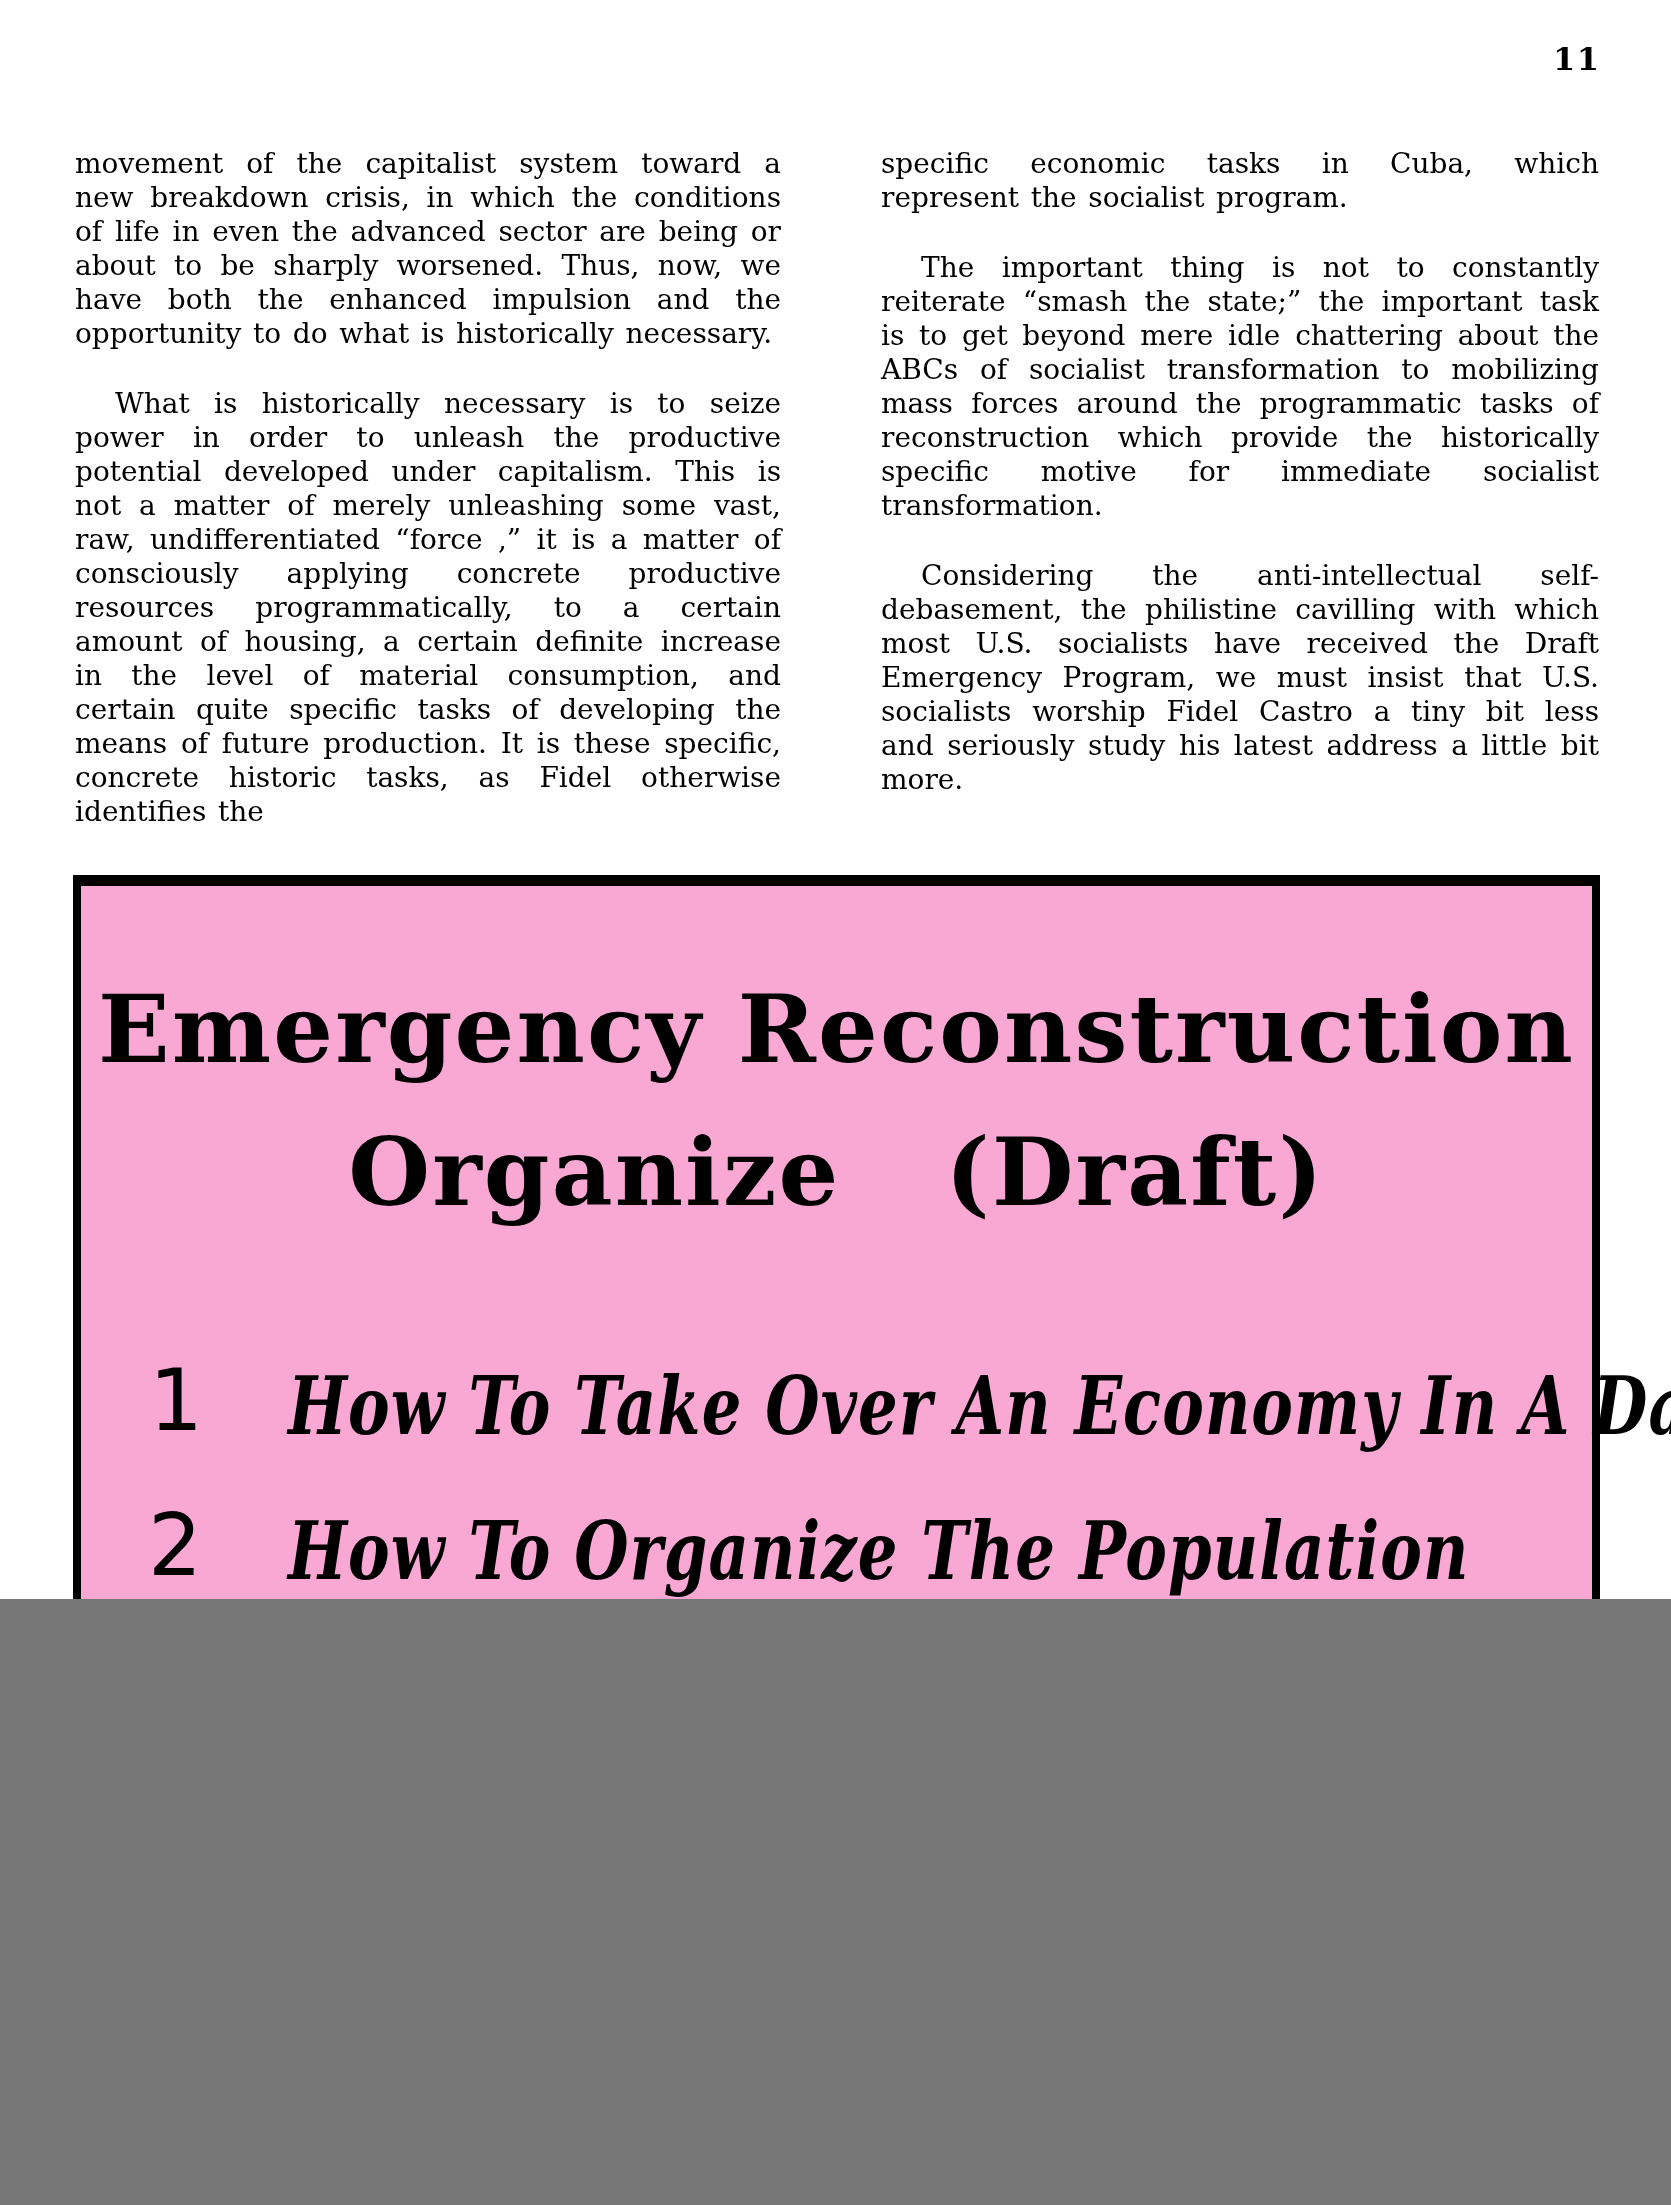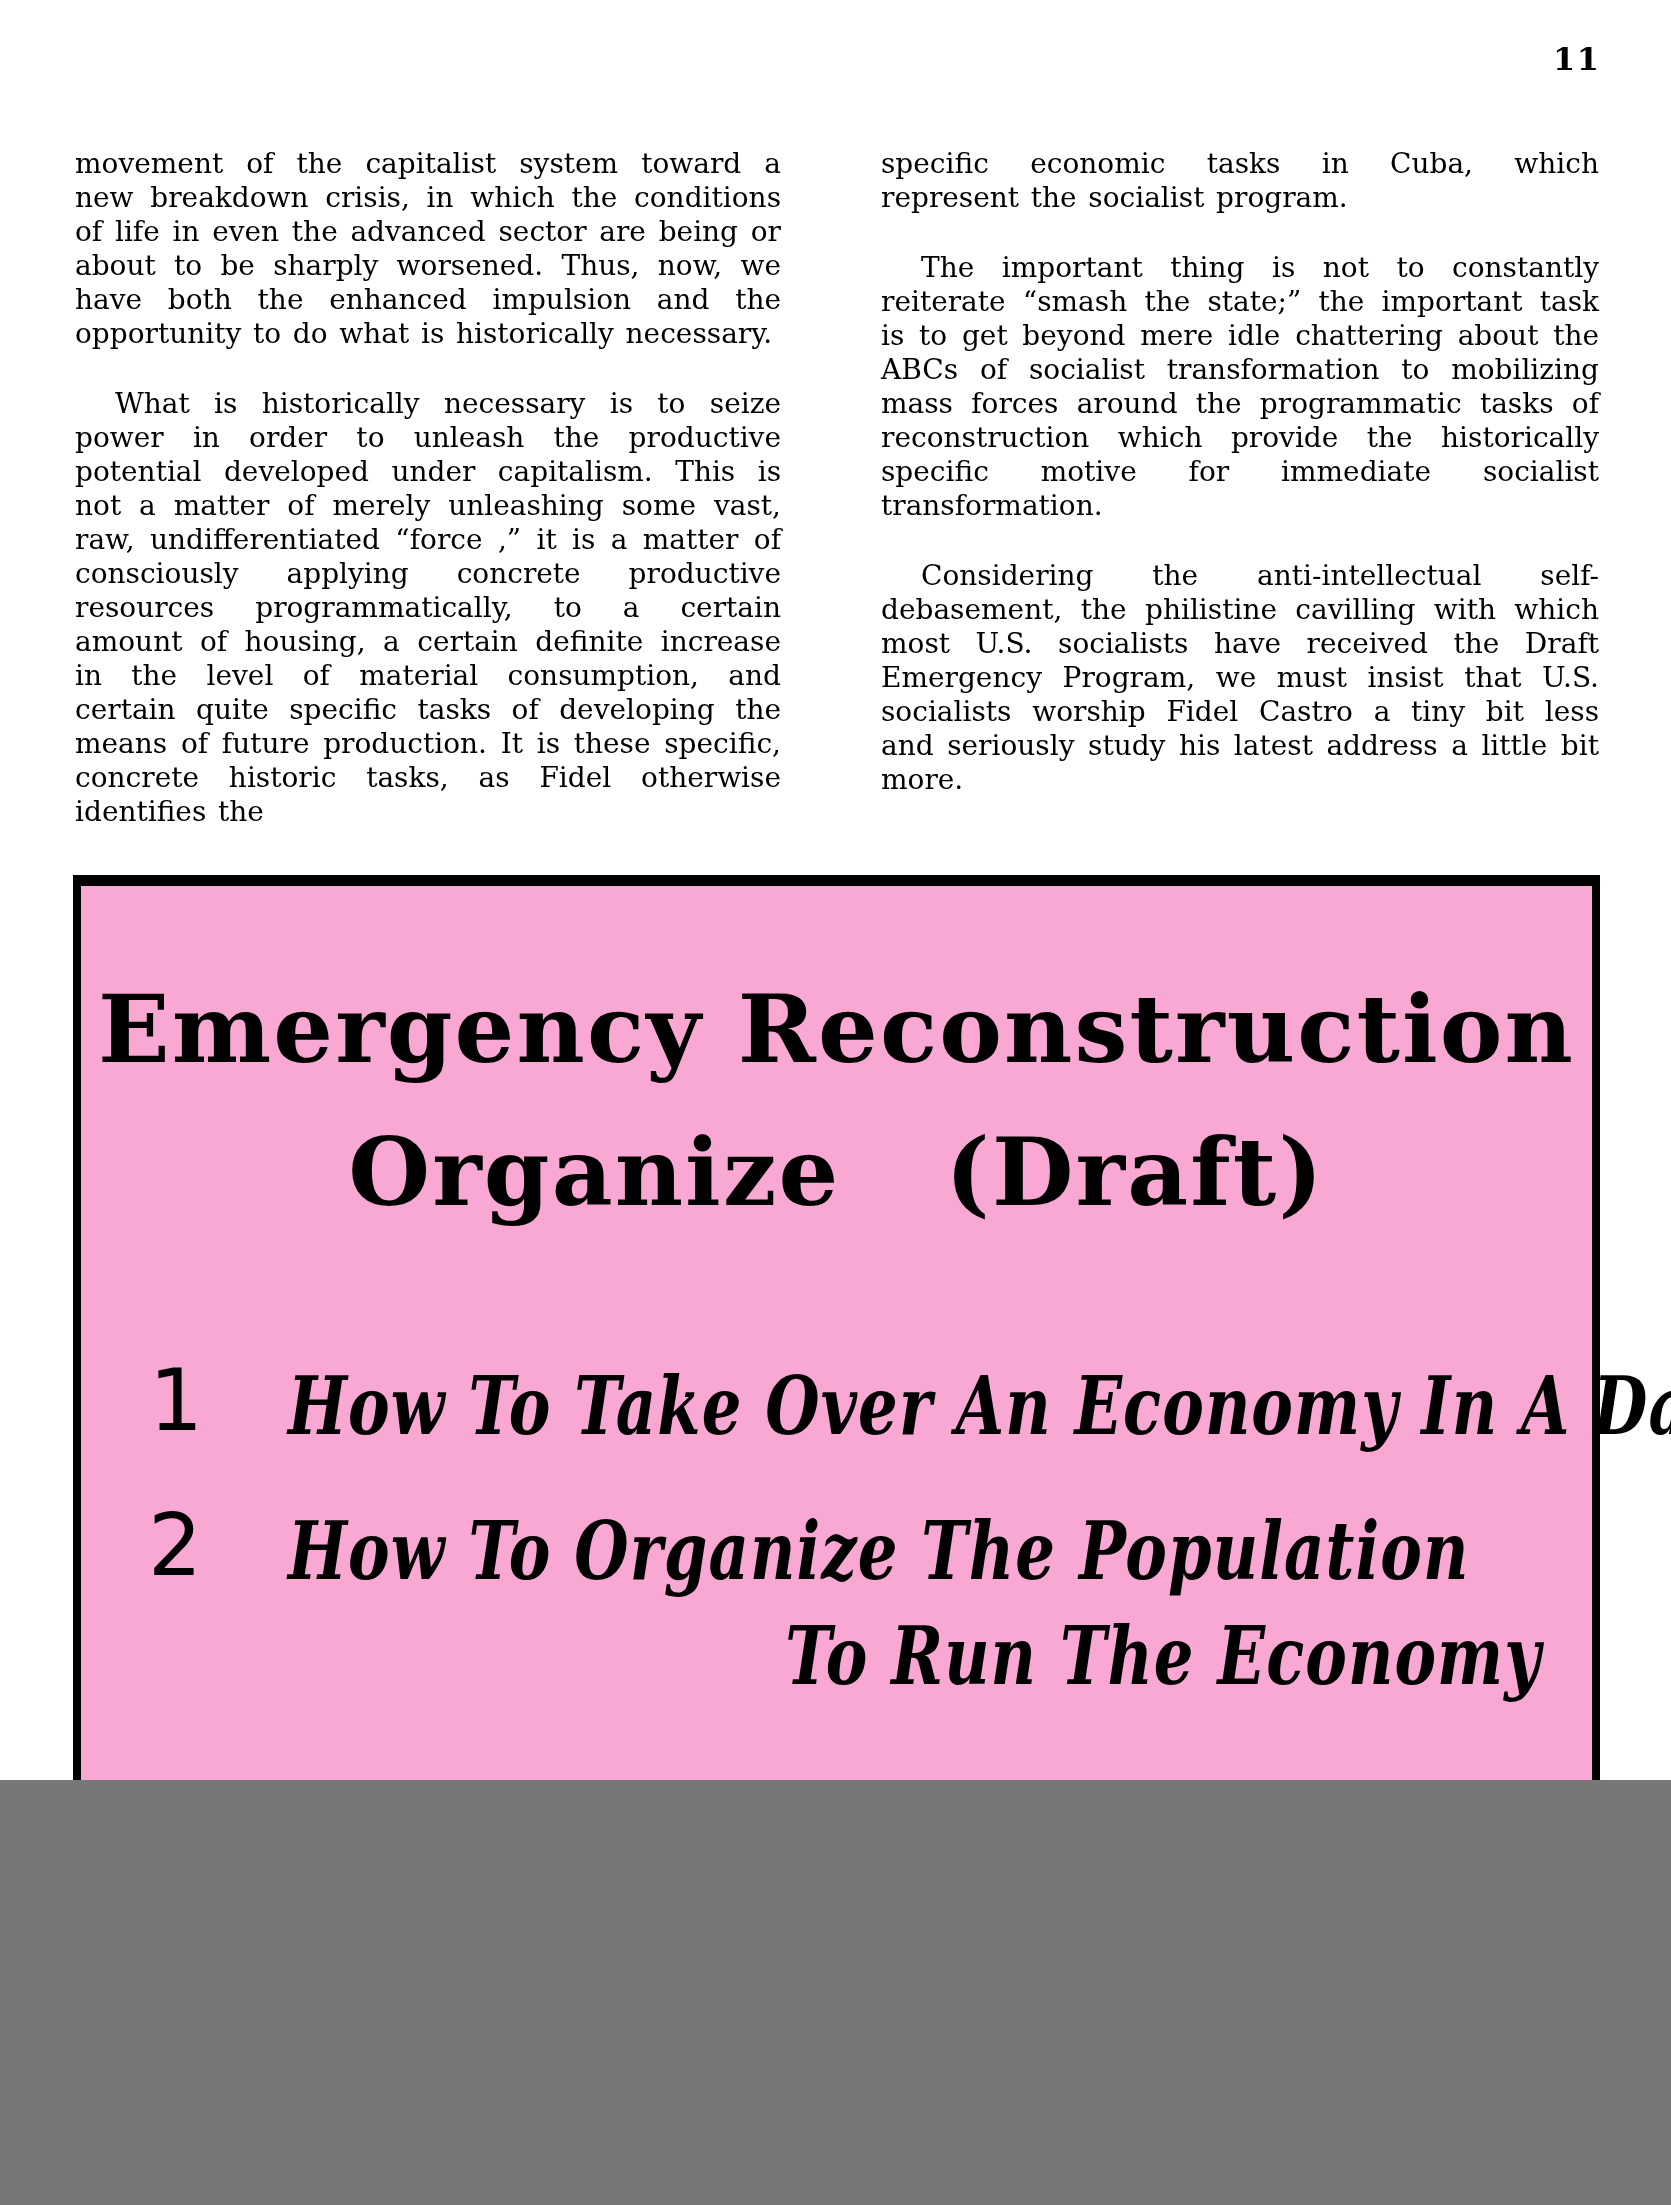--- a/index.html
+++ b/index.html
@@ -3,21 +3,21 @@
 <meta charset="utf-8">
 <style>
   html, body {
     margin: 0;
     padding: 0;
     background: #777;
   }
   .page {
     position: relative;
     width: 1671px;
-    height: 1780px;
+    height: 1599px;
     background: #ffffff;
     color: #000;
     font-family: "DejaVu Serif", serif;
     overflow: hidden;
   }
 
   
   .pagenum {
     position: absolute;
     top: 40px;

